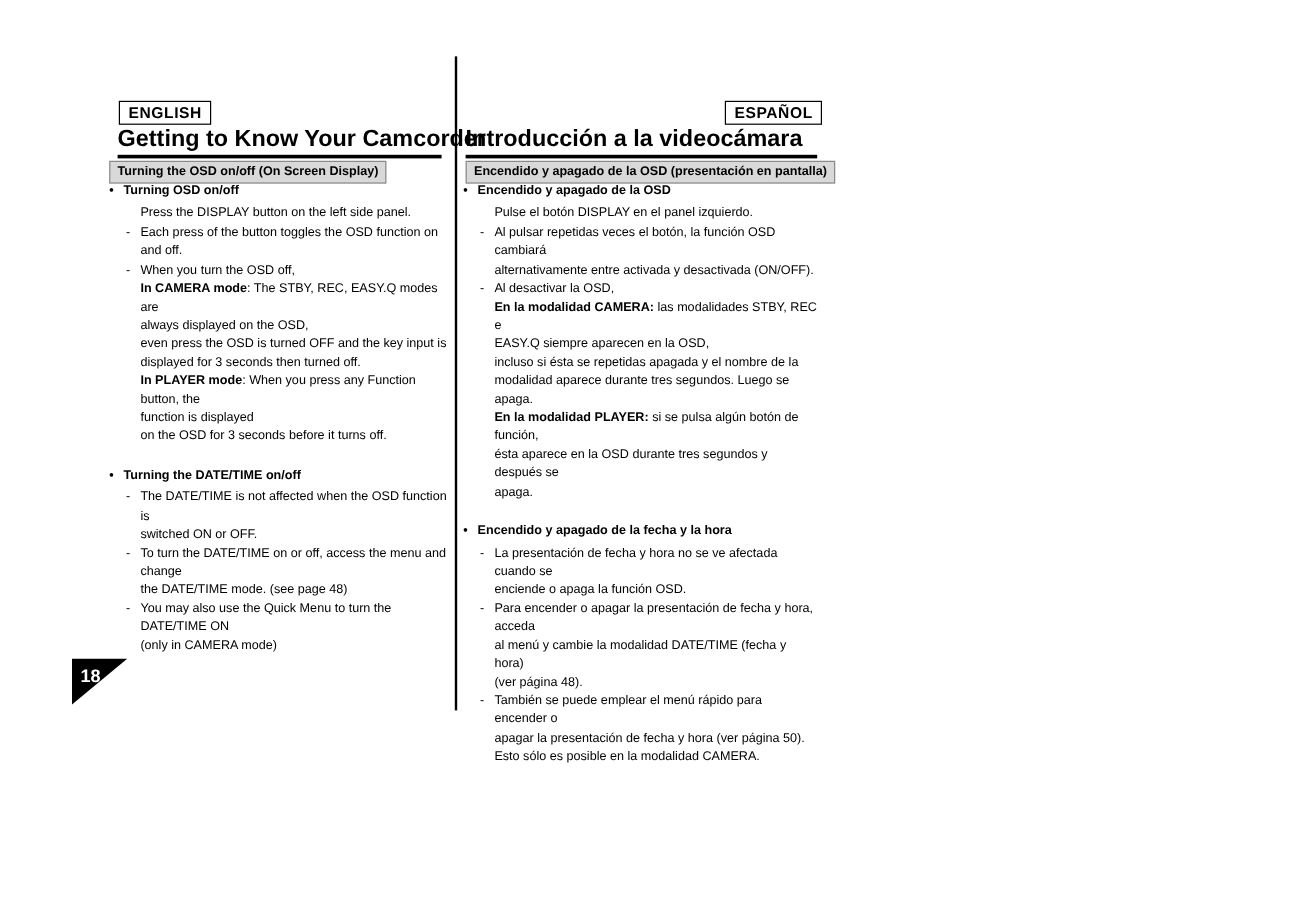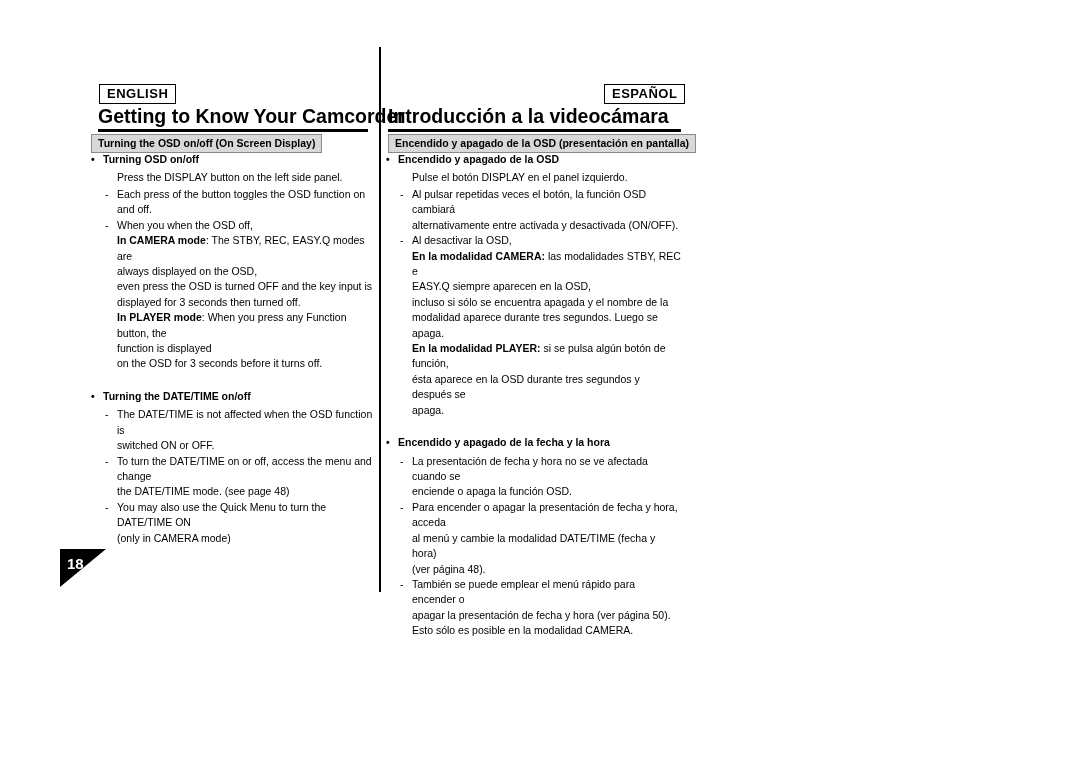--- a/index.html
+++ b/index.html
@@ -159,21 +159,21 @@
   <div class="title-rule" id="rule-en"></div>
   <div class="title-rule" id="rule-es"></div>
 
   <div class="section-bar" id="sec-en">Turning the OSD on/off (On Screen Display)</div>
   <div class="section-bar" id="sec-es">Encendido y apagado de la OSD (presentación en pantalla)</div>
 
   <div class="col" id="col-en">
       <div class="bullet-head"><span class="dot">•</span><span>Turning OSD on/off</span></div>
       <div class="para"><span>Press the DISPLAY button on the left side panel.</span></div>
       <div class="dashline"><span class="dash">-</span><span>Each press of the button toggles the OSD function on and off.</span></div>
-      <div class="dashline"><span class="dash">-</span><span>When you when the OSD off,</span></div>
+      <div class="dashline"><span class="dash">-</span><span>When you turn the OSD off,</span></div>
       <div class="cont"><span class="b">In CAMERA mode</span><span>: The STBY, REC, EASY.Q modes are</span></div>
       <div class="cont"><span>always displayed on the OSD,</span></div>
       <div class="cont"><span>even press the OSD is turned OFF and the key input is</span></div>
       <div class="cont"><span>displayed for 3 seconds then turned off.</span></div>
       <div class="cont"><span class="b">In PLAYER mode</span><span>: When you press any Function button, the</span></div>
       <div class="cont"><span>function is displayed</span></div>
       <div class="cont"><span>on the OSD for 3 seconds before it turns off.</span></div>
       <div class="gap-md"></div>
       <div class="bullet-head"><span class="dot">•</span><span>Turning the DATE/TIME on/off</span></div>
       <div class="dashline"><span class="dash">-</span><span>The DATE/TIME is not affected when the OSD function is</span></div>
@@ -184,21 +184,21 @@
       <div class="cont"><span>(only in CAMERA mode)</span></div>
     </div>
   <div class="col" id="col-es">
       <div class="bullet-head"><span class="dot">•</span><span>Encendido y apagado de la OSD</span></div>
       <div class="para"><span>Pulse el botón DISPLAY en el panel izquierdo.</span></div>
       <div class="dashline"><span class="dash">-</span><span>Al pulsar repetidas veces el botón, la función OSD cambiará</span></div>
       <div class="cont"><span>alternativamente entre activada y desactivada (ON/OFF).</span></div>
       <div class="dashline"><span class="dash">-</span><span>Al desactivar la OSD,</span></div>
       <div class="cont"><span class="b">En la modalidad CAMERA:</span><span> las modalidades STBY, REC e</span></div>
       <div class="cont"><span>EASY.Q siempre aparecen en la OSD,</span></div>
-      <div class="cont"><span>incluso si sólo se encuentra apagada y el nombre de la</span></div>
+      <div class="cont"><span>incluso si ésta se repetidas apagada y el nombre de la</span></div>
       <div class="cont"><span>modalidad aparece durante tres segundos. Luego se apaga.</span></div>
       <div class="cont"><span class="b">En la modalidad PLAYER:</span><span> si se pulsa algún botón de función,</span></div>
       <div class="cont"><span>ésta aparece en la OSD durante tres segundos y después se</span></div>
       <div class="cont"><span>apaga.</span></div>
       <div class="gap-md"></div>
       <div class="bullet-head"><span class="dot">•</span><span>Encendido y apagado de la fecha y la hora</span></div>
       <div class="dashline"><span class="dash">-</span><span>La presentación de fecha y hora no se ve afectada cuando se</span></div>
       <div class="cont"><span>enciende o apaga la función OSD.</span></div>
       <div class="dashline"><span class="dash">-</span><span>Para encender o apagar la presentación de fecha y hora, acceda</span></div>
       <div class="cont"><span>al menú y cambie la modalidad DATE/TIME (fecha y hora)</span></div>

